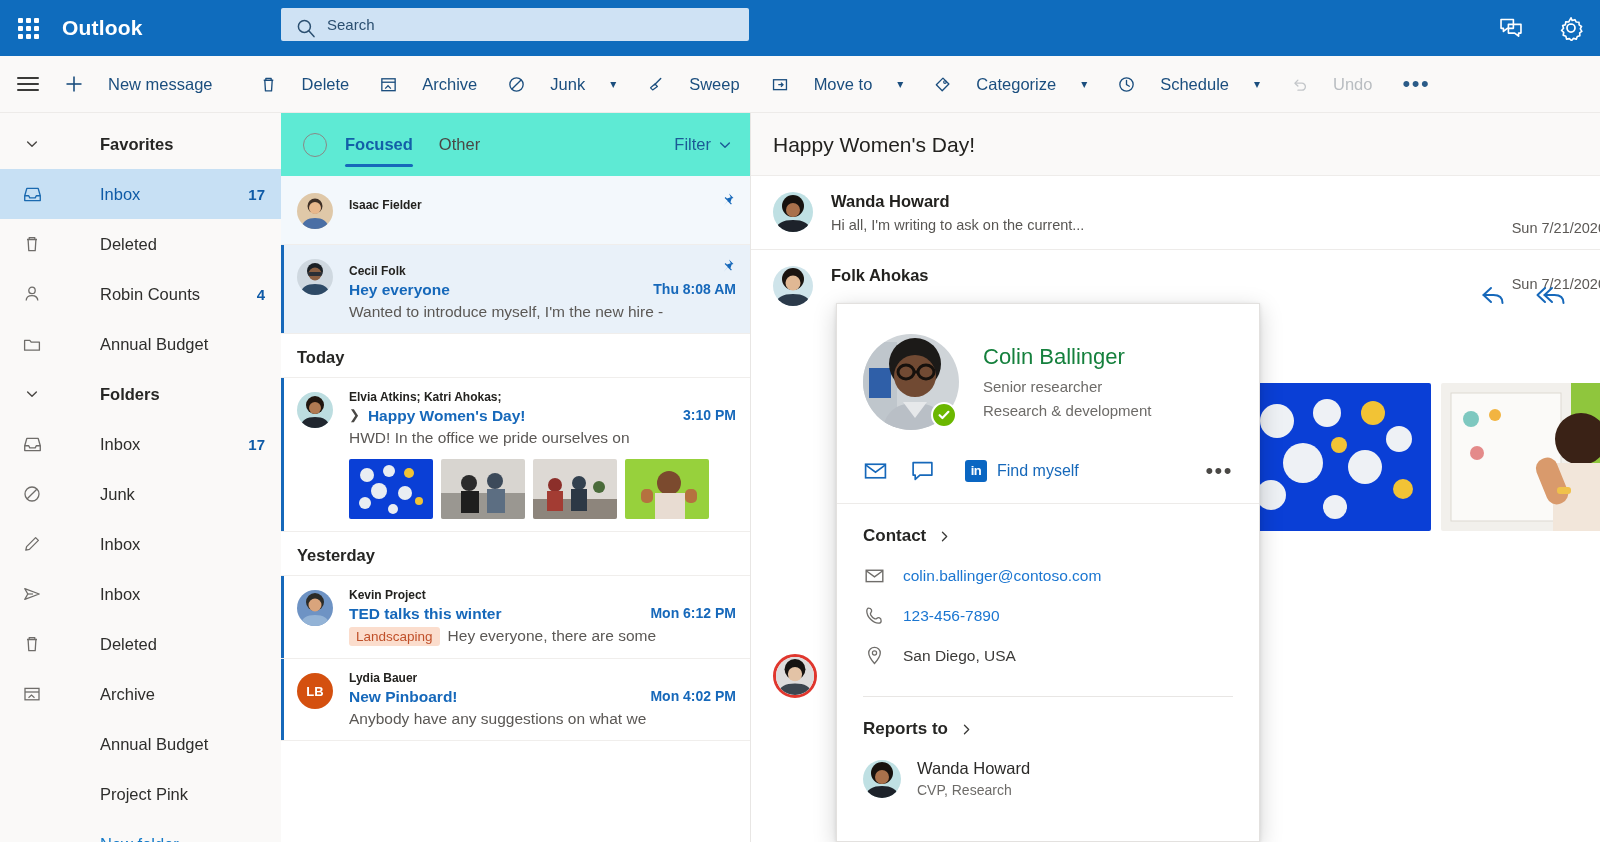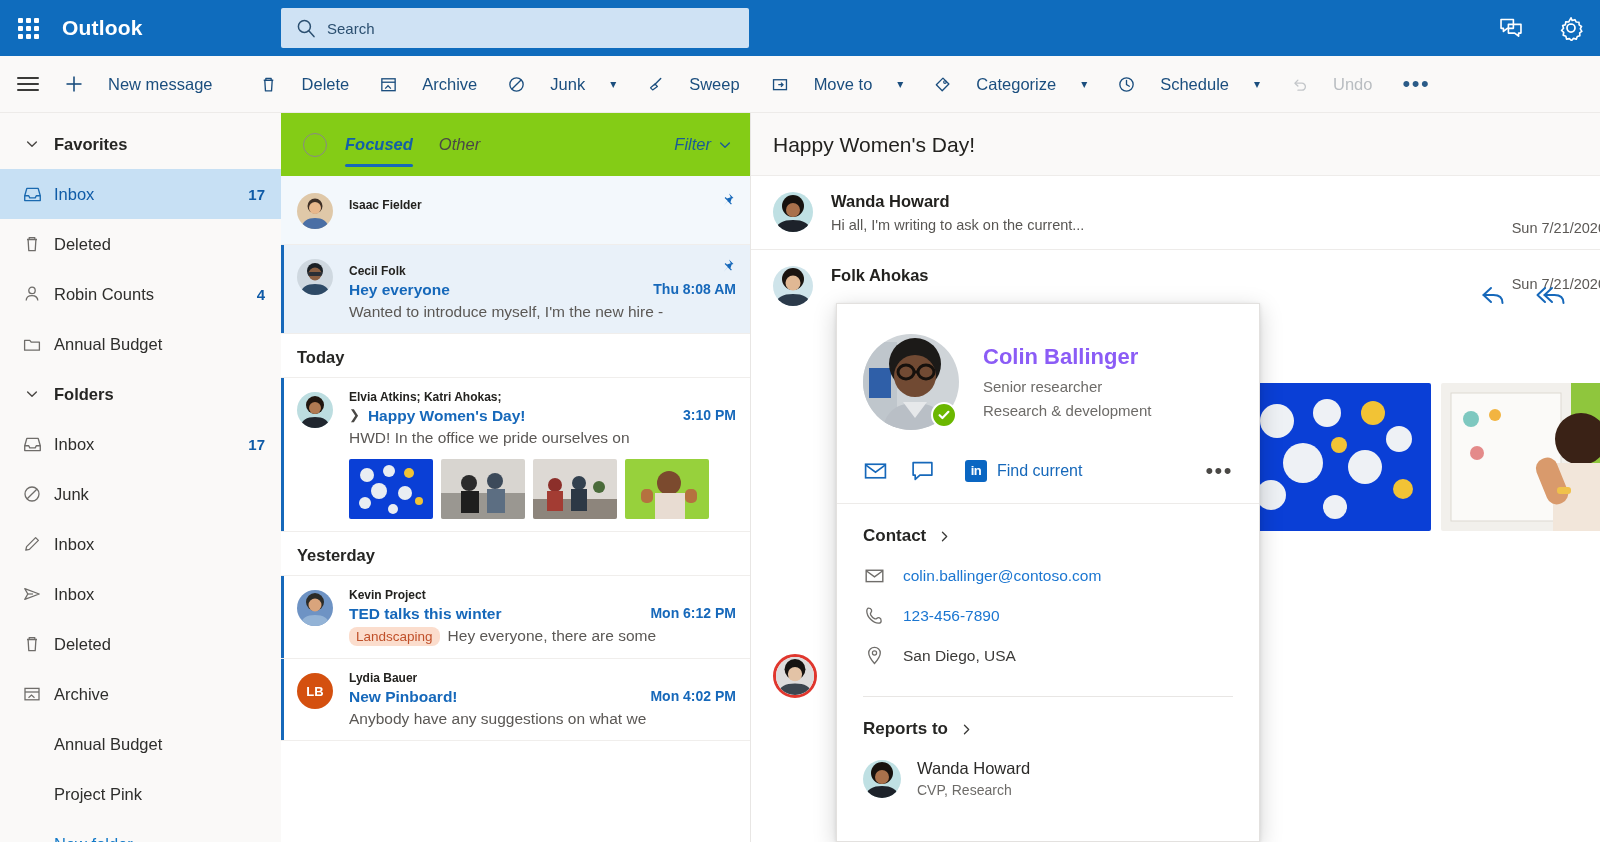--- a/index.html
+++ b/index.html
@@ -17,21 +17,21 @@
     height: 56px; background: #0f6cbd; display: flex; align-items: center;
     position: relative;
   }
   .waffle { width: 56px; display: flex; align-items: center; justify-content: center; cursor: pointer; }
   .waffle-grid { display: grid; grid-template-columns: repeat(3, 5px); grid-gap: 3px; }
   .waffle-grid i { width: 5px; height: 5px; background: #ffffff; border-radius: 1px; display: block; }
   .brand {
     color: #fff; font-size: 21px; font-weight: 700; letter-spacing: .2px;
     margin-left: 6px; white-space: nowrap;
   }
-  .searchwrap { position: absolute; left: 281px; top: 8px; width: 468px; height: 40px; }
+  .searchwrap { position: absolute; left: 281px; top: 8px; width: 468px; height: 33px; }
   .searchbox {
     width: 100%; height: 100%; background: #cfe2f4; border: none; border-radius: 2px;
     padding: 0 12px 0 46px; font-size: 15px; color: #22425e;
     font-family: "Liberation Sans", sans-serif;
   }
   .searchbox::placeholder { color: #2b4f70; opacity: 1; }
   .search-icon {
     position: absolute; left: 15px; top: 10px; width: 20px; height: 20px;
     pointer-events: none;
   }
@@ -60,21 +60,21 @@
   
   .body { display: flex; height: 729px; }
 
   
   .sidebar {
     width: 281px; background: #faf9f8; flex: 0 0 281px; overflow: hidden;
     padding-top: 6px;
   }
   .nav-row {
     height: 50px; display: flex; align-items: center; padding: 0 16px 0 10px;
-    cursor: pointer; position: relative;
+    cursor: pointer; position: relative; gap: 46px;
   }
   .nav-row.group { cursor: pointer; }
   .nav-row.selected { background: #c7e0f4; }
   .nav-ico { width: 44px; display: flex; align-items: center; justify-content: center; flex: 0 0 44px; }
   .nav-ico svg { display: block; }
   .nav-label { font-size: 16.5px; color: #2e2e2c; flex: 1; white-space: nowrap; }
   .nav-row.group .nav-label { font-weight: 700; color: #262624; }
   .nav-row.selected .nav-label { color: #0f5ba7; font-weight: 400; }
   .nav-count { font-size: 15px; color: #0f5ba7; font-weight: 700; }
   .nav-row.indent .nav-label { padding-left: 0; }
@@ -82,21 +82,21 @@
   .chev-down { width: 14px; height: 14px; }
 
   
   .msglist {
     width: 470px; flex: 0 0 470px; background: #fff;
     border-right: 1px solid #e8e6e4; display: flex; flex-direction: column;
     overflow: hidden;
   }
   .list-head {
     height: 63px; display: flex; align-items: center; padding: 0 18px 0 22px;
-    position: relative; background: #84cc16; flex: 0 0 63px; font-style: italic;
+    position: relative; background: #5eead4; flex: 0 0 63px;
   }
   .sel-circle {
     width: 24px; height: 24px; border: 1.6px solid #8a8886; border-radius: 50%;
     margin-right: 18px; cursor: pointer; flex: 0 0 24px;
   }
   .ptab {
     font-size: 16.5px; color: #4a4845; margin-right: 26px; cursor: pointer;
     position: relative; height: 100%; display: flex; align-items: center;
   }
   .ptab.active { color: #135fa8; font-weight: 700; }
@@ -128,21 +128,21 @@
   .mline1 { display: flex; align-items: baseline; }
   .sender { font-size: 12px; font-weight: 700; color: #23221f; flex: 1; white-space: nowrap; overflow: hidden; text-overflow: ellipsis; }
   .pin-icon { width: 18px; height: 18px; flex: 0 0 18px; }
   .mline2 { display: flex; align-items: flex-start; margin-top: 3px; }
   .subject { font-size: 15.5px; font-weight: 700; color: #1668ba; flex: 1; white-space: nowrap; overflow: hidden; text-overflow: ellipsis; }
   .time { font-size: 14px; color: #1668ba; font-weight: 700; margin-left: 4px; white-space: nowrap; }
   .preview { font-size: 15.5px; color: #5b5855; margin-top: 4px; white-space: nowrap; overflow: hidden; }
   .expand-chev { color: #4a4845; font-size: 13px; margin-right: 8px; display: inline-block; }
   .cat-tag {
     display: inline-block; background: #fbddcd; color: #c0502a; font-size: 13.5px;
-    padding: 2px 7px; border-radius: 8px; margin-right: 8px; vertical-align: middle;
+    padding: 2px 7px; border-radius: 3px; margin-right: 8px; vertical-align: middle;
   }
   .thumbs { display: flex; gap: 8px; margin-top: 12px; }
   .thumb { width: 84px; height: 60px; border-radius: 2px; overflow: hidden; flex: 0 0 84px; }
   .daygroup {
     padding: 14px 16px 10px 16px; font-size: 16.5px; font-weight: 700; color: #262624;
     background: #fff; border-bottom: 1px solid #f0eeec;
   }
 
   
   .reading { flex: 1; background: #fff; overflow: hidden; position: relative; }
@@ -176,21 +176,21 @@
     z-index: 50; overflow: hidden;
   }
   .cc-head { display: flex; padding: 30px 26px 22px 26px; }
   .cc-avatar-wrap { position: relative; width: 96px; height: 96px; flex: 0 0 96px; margin-right: 24px; }
   .cc-avatar { width: 96px; height: 96px; border-radius: 50%; overflow: hidden; }
   .cc-presence {
     position: absolute; right: 2px; bottom: 2px; width: 26px; height: 26px;
     background: #6bb700; border: 2.5px solid #fff; border-radius: 50%;
     display: flex; align-items: center; justify-content: center;
   }
-  .cc-name { font-size: 22px; color: #8b5cf6; margin-top: 10px; font-weight: bold; }
+  .cc-name { font-size: 22px; color: #15803d; margin-top: 10px; }
   .cc-role { font-size: 15px; color: #6d6b68; margin-top: 8px; }
   .cc-dept { font-size: 15px; color: #6d6b68; margin-top: 7px; }
   .cc-actions {
     display: flex; align-items: center; gap: 22px; padding: 6px 26px 20px 26px;
     position: relative; border-bottom: 1px solid #edebe9;
   }
   .cc-act { cursor: pointer; display: flex; align-items: center; }
   .li-badge {
     width: 22px; height: 22px; background: #0a66c2; border-radius: 3px; color: #fff;
     font-size: 13px; font-weight: 700; display: flex; align-items: center;
@@ -804,21 +804,21 @@
           </svg>
       </span>
       <span class="cc-act">
         <svg width="25" height="25" viewBox="0 0 24 24">
             <path d="M3 4.5h18v12H9.5l-4.5 4v-4H3z" fill="none" stroke="#1668ba" stroke-width="1.6" stroke-linejoin="round"></path>
           </svg>
       </span>
       <span class="cc-act" style="margin-left:8px">
         <span class="li-badge">in</span>
       </span>
-      <span class="cc-findprofile">Find current</span>
+      <span class="cc-findprofile">Find myself</span>
       <span class="cc-more">•••</span>
     </div>
 
     <div class="cc-section">
       <div class="cc-sec-head">
         <span>Contact</span>
         <svg width="13" height="13" viewBox="0 0 16 16">
             <path d="M5.5 2.8l5.2 5.2-5.2 5.2" fill="none" stroke="#3a3a38" stroke-width="1.6" stroke-linecap="round" stroke-linejoin="round"></path>
           </svg>
       </div>

